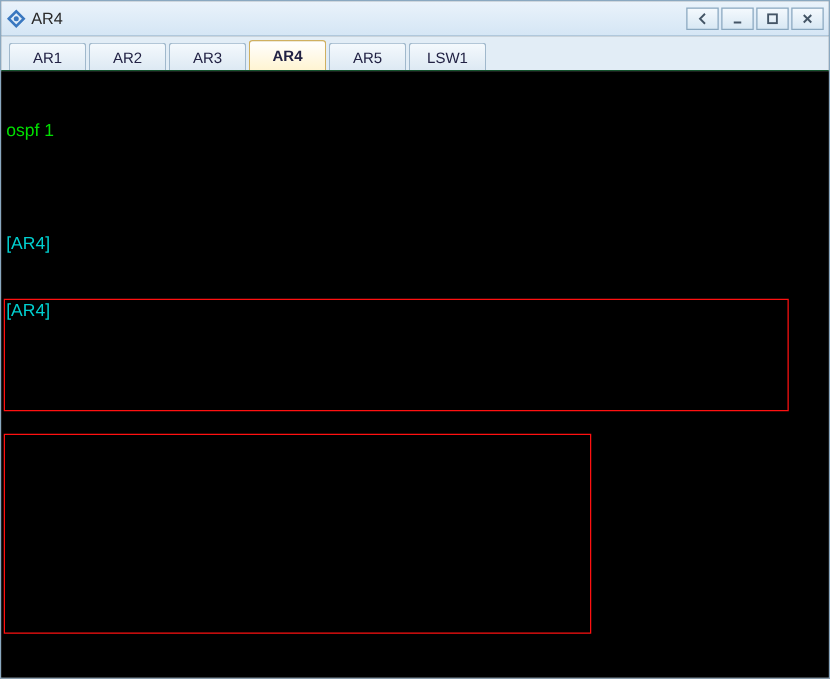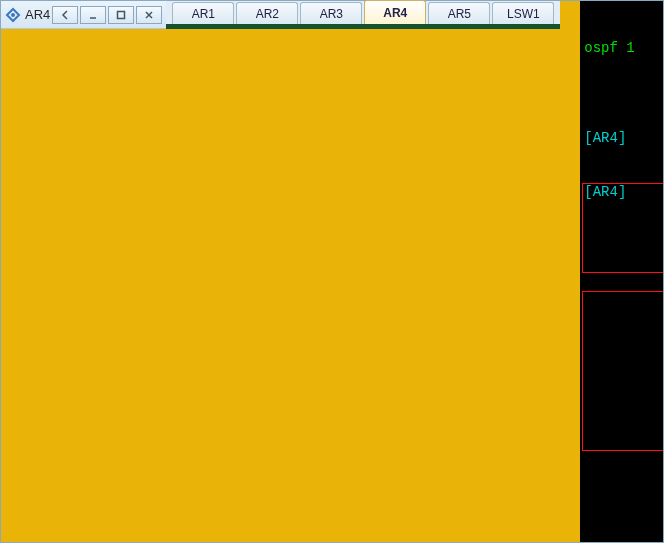--- a/index.html
+++ b/index.html
@@ -1,26 +1,26 @@
 <!DOCTYPE html>
 <html><head>
 <meta charset="utf-8">
 <style>
   * { box-sizing: border-box; margin: 0; padding: 0; }
   body { font-family: Tahoma, Arial, sans-serif; font-size: 12px; background: #d4e4f0; width: 664px; height: 543px; overflow: hidden; }
-  .window { width: 664px; height: 543px; background: #eab308; border: 1px solid #8aa8c0; display: flex; flex-direction: row; }
+  .window { width: 664px; height: 543px; background: #737373; border: 1px solid #8aa8c0; display: flex; flex-direction: column; }
   .titlebar { height: 28px; background: linear-gradient(to bottom, #eaf3fb 0%, #d5e6f5 100%); border-bottom: 1px solid #b0c8dc; display: flex; align-items: center; padding: 0 4px; }
   .title-icon { width: 16px; height: 16px; margin-right: 4px; display: inline-flex; align-items: center; justify-content: center; color: #3a78c0; font-weight: bold; }
   .title-text { flex: 1; color: #2a2a2a; font-size: 13px; }
   .winbtn { width: 26px; height: 18px; margin-left: 2px; border: 1px solid #8aa8c0; background: linear-gradient(to bottom,#f4f9fd,#d8e8f4); display: inline-flex; align-items: center; justify-content: center; cursor: pointer; }
   .winbtn svg { width: 10px; height: 10px; }
-  .tabbar { height: 28px; background: #e2edf6; border-bottom: 5px solid #14532d; display: flex; align-items: flex-end; padding: 0 6px; gap: 2px; }
+  .tabbar { height: 28px; background: #e2edf6; border-bottom: 1px solid #14532d; display: flex; align-items: flex-end; padding: 0 6px; gap: 2px; }
   .tab { height: 22px; min-width: 62px; padding: 0 10px; border: 1px solid #a0b8cc; border-bottom: none; background: linear-gradient(to bottom,#f4f9fd,#dde9f3); border-radius: 3px 3px 0 0; display: flex; align-items: center; justify-content: center; color: #224; cursor: pointer; font-size: 12px; }
   .tab.active { background: linear-gradient(to bottom,#ffffff,#fff4d2); border-color: #d0b060; height: 24px; font-weight: bold; }
-  .terminal { flex: 1; background: #000; color: #00e000; font-family: Liberation Mono, monospace; font-size: 14px; line-height: 18px; padding: 2px 0 18px 0; overflow: hidden; white-space: pre; position: relative; margin-left: 20px; }
+  .terminal { flex: 1; background: #000; color: #00e000; font-family: Liberation Sans, sans-serif; font-size: 14px; line-height: 18px; padding: 2px 0 18px 0; overflow: hidden; white-space: pre; position: relative; }
   .line { padding: 0 4px; }
   .cyan { color: #00d0d0; }
   .box1 { position: absolute; border: 1px solid #ff1010; pointer-events: none; }
 </style>
 </head>
 <body>
 
 <div class="window">
   <div class="titlebar">
     <span class="title-icon">

